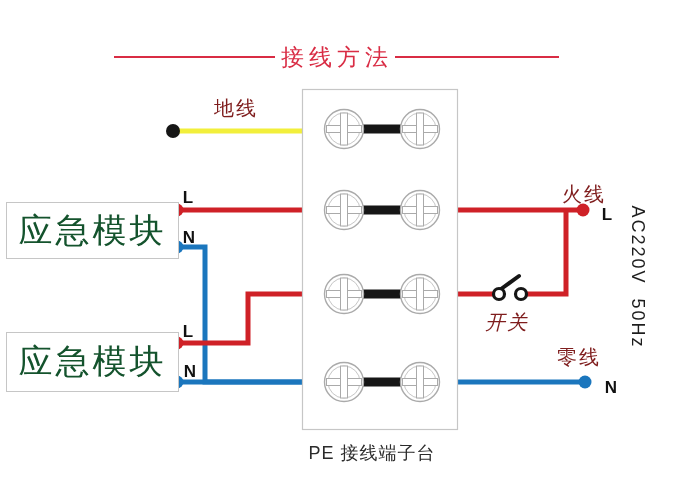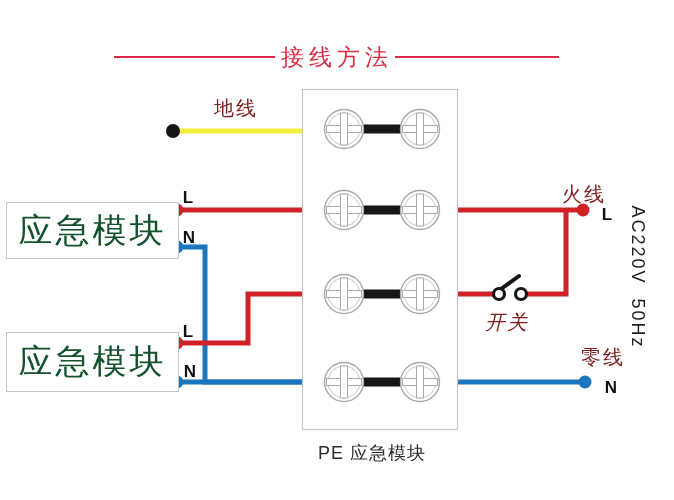--- a/index.html
+++ b/index.html
@@ -103,22 +103,22 @@
   <div class="lbl cn" style="left:236px;top:108px;">地线</div>
 
   <div class="lbl ln" style="left:188px;top:197px;">L</div>
   <div class="lbl ln" style="left:189px;top:237px;">N</div>
   <div class="lbl ln" style="left:188px;top:331px;">L</div>
   <div class="lbl ln" style="left:190px;top:371px;">N</div>
 
   <div class="lbl cn" style="left:584px;top:194px;">火线</div>
   <div class="lbl ln" style="left:607px;top:214px;">L</div>
 
-  <div class="lbl cn" style="left:579px;top:357px;margin-left:24px;">零线</div>
+  <div class="lbl cn" style="left:579px;top:357px;">零线</div>
   <div class="lbl ln" style="left:611px;top:387px;">N</div>
 
   <div class="lbl cn" style="left:507px;top:322px;font-style:italic;">开关</div>
 
-  <div class="lbl pe" style="left:372px;top:453px;">PE 应急模块</div>
+  <div class="lbl pe" style="left:372px;top:453px;">PE 接线端子台</div>
 
   <div class="lbl power" style="left:638px;top:277px;">AC220V  50Hz</div>
 
 </div>
 
 </body></html>

